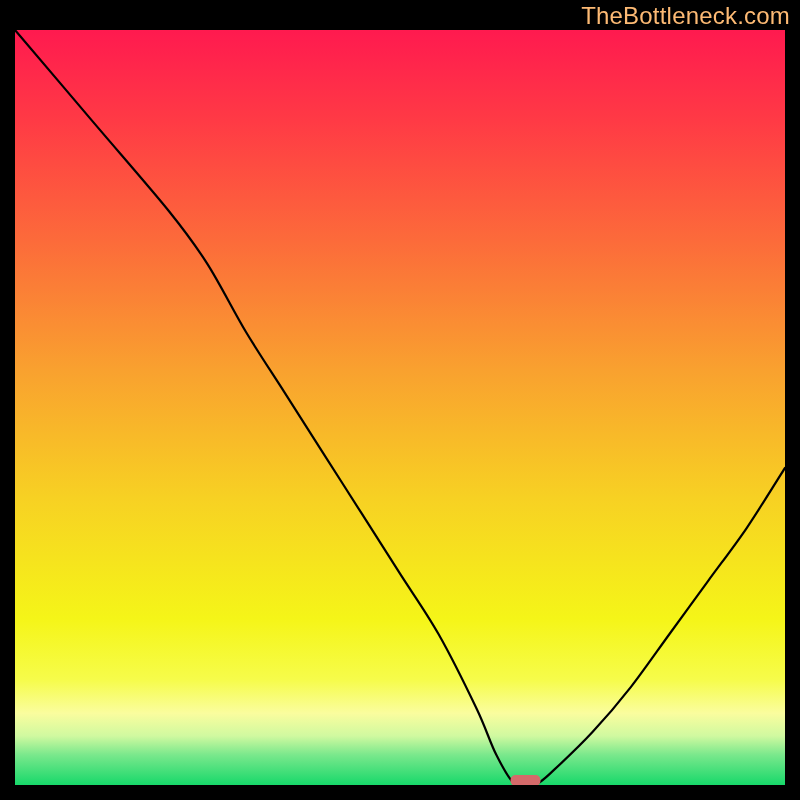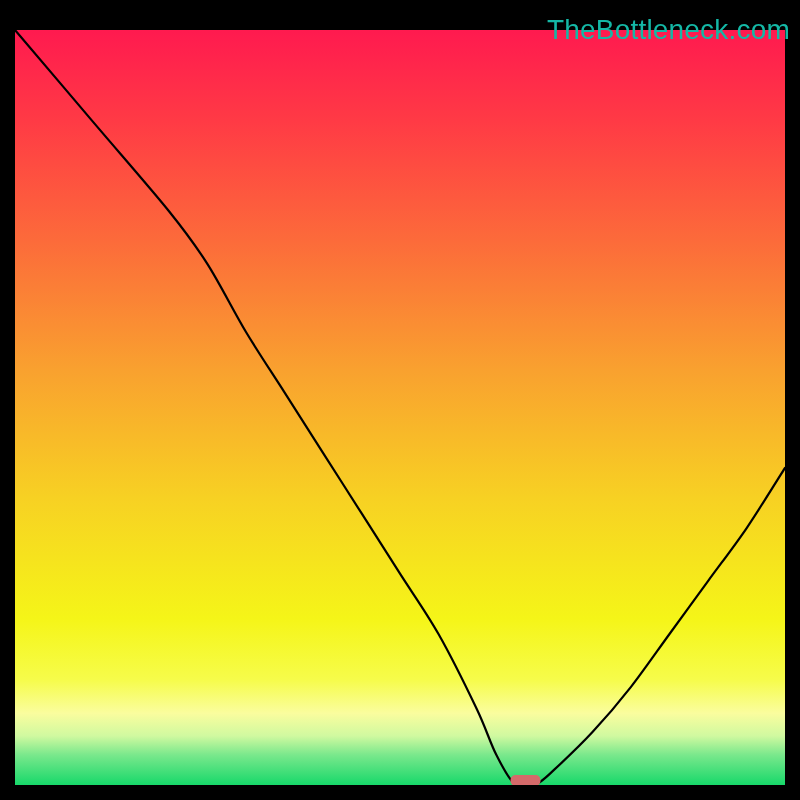--- a/index.html
+++ b/index.html
@@ -11,24 +11,24 @@
     font-family: Arial, Helvetica, sans-serif;
   }
   .frame {
     width: 800px;
     height: 800px;
     background: #000;
     position: relative;
   }
   .watermark {
     position: absolute;
-    top: 14px;
+    top: 2px;
     right: 10px;
-    color: #14b8a6;
-    font-size: 28px;
+    color: #fdba74;
+    font-size: 24px;
     font-weight: 500;
     letter-spacing: 0.2px;
     z-index: 3;
   }
   svg.plot {
     position: absolute;
     left: 15px;
     top: 30px;
     width: 770px;
     height: 755px;

